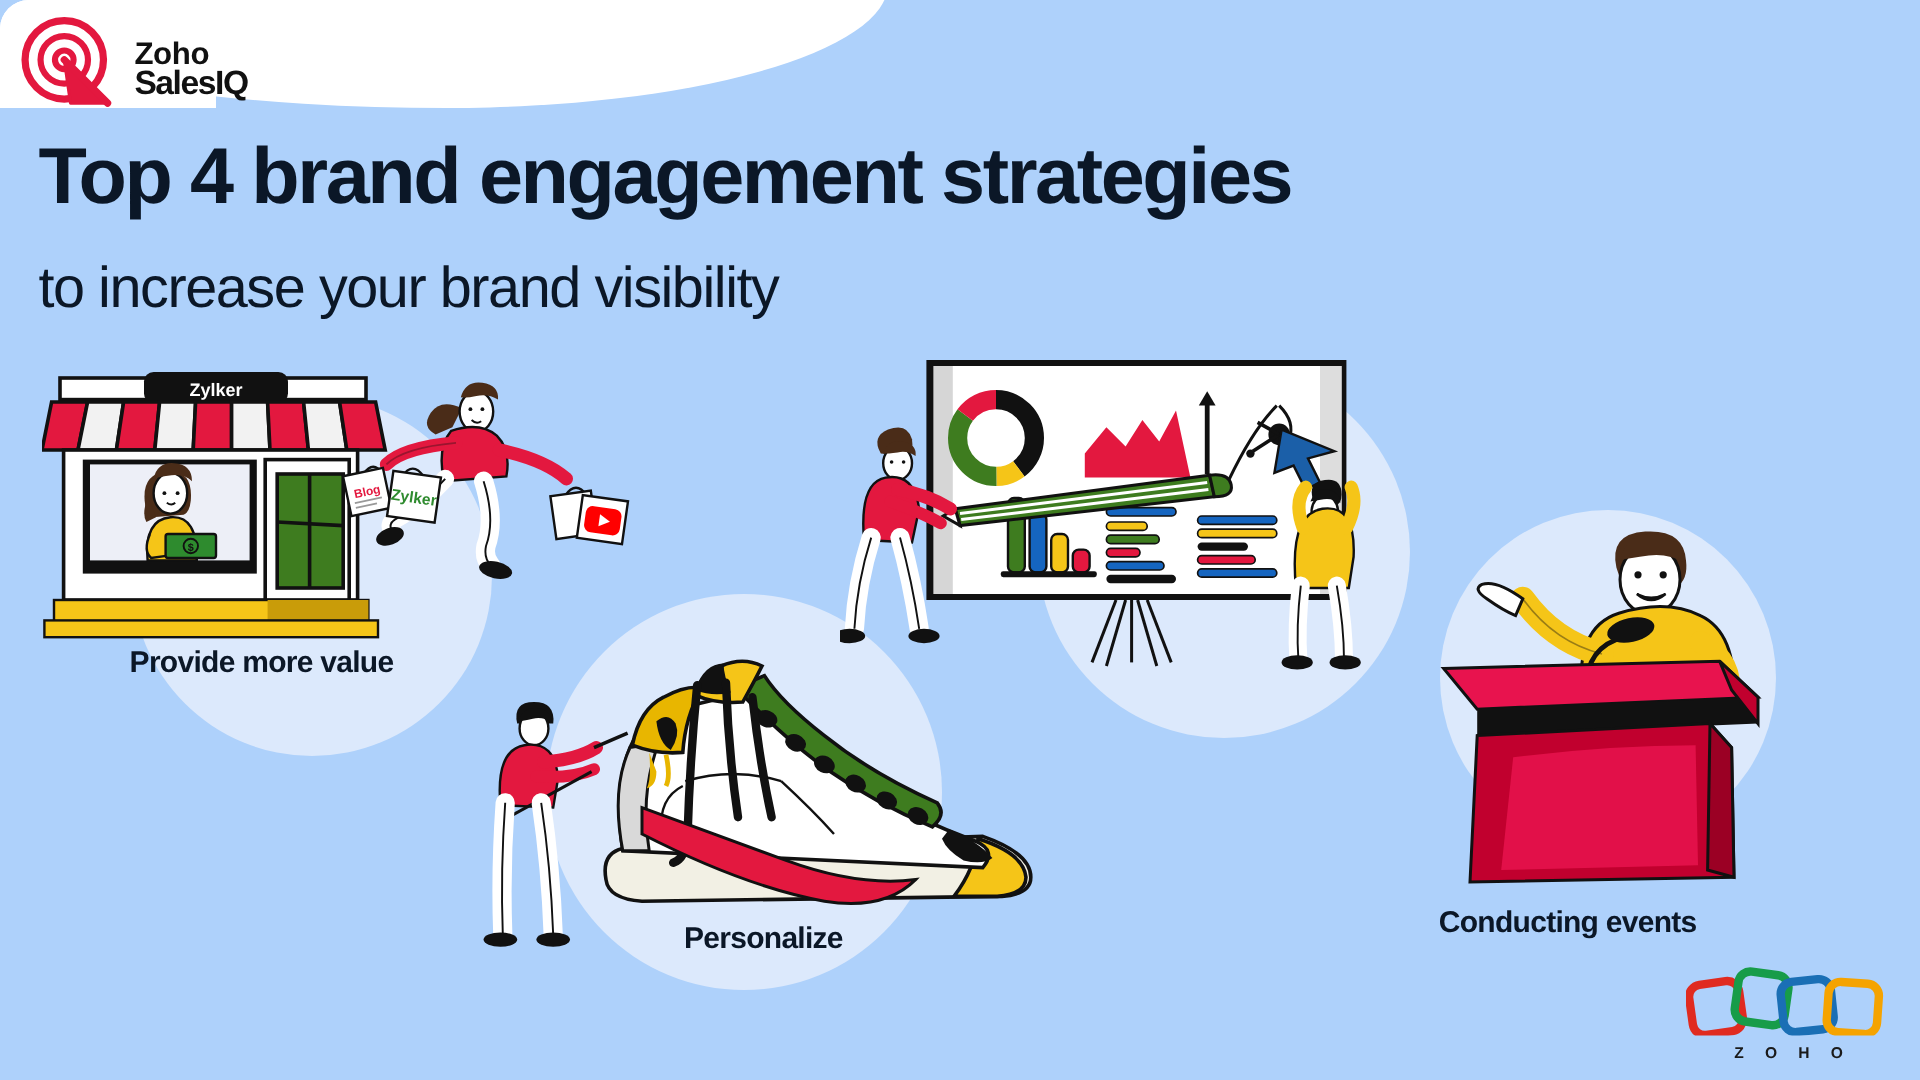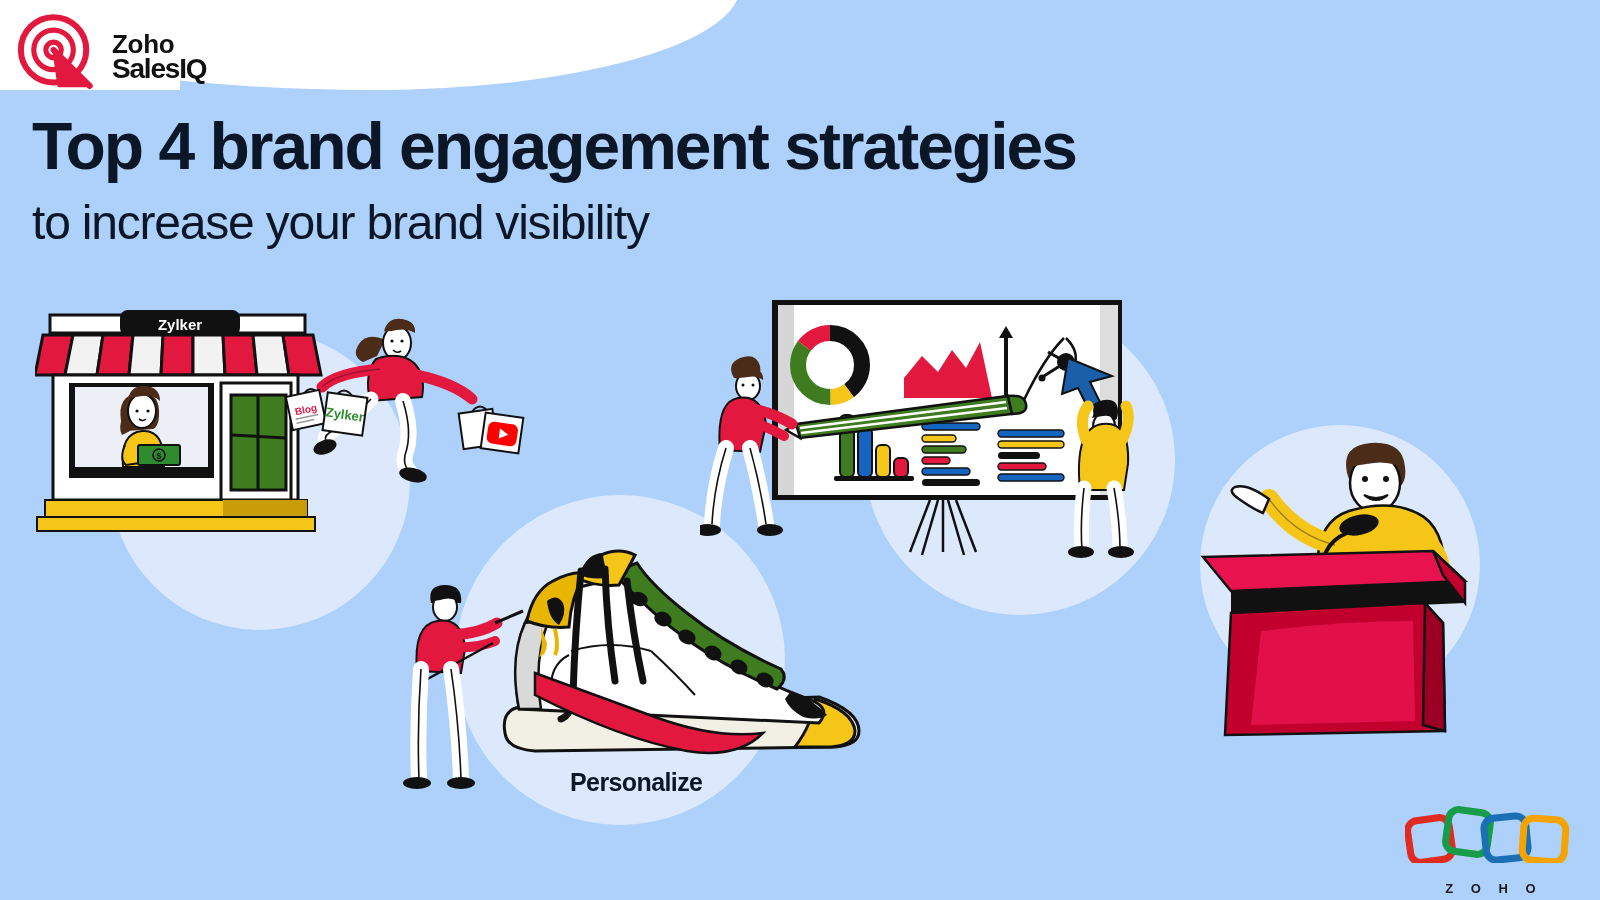--- a/index.html
+++ b/index.html
@@ -2,21 +2,21 @@
 <html><head>
 <meta charset="utf-8">
 <style>
   * { margin:0; padding:0; box-sizing:border-box; }
   html,body { width:1600px; height:900px; overflow:hidden; }
   body {
     font-family:"Liberation Sans", sans-serif;
     background:#AED1FB;
     position:relative;
   }
-  .stage { position:absolute; inset:0; width:1600px; height:900px; overflow:hidden; }
+  .stage { position:absolute; inset:0; width:1600px; height:900px; overflow:hidden;border-radius:24px; }
 
   
   .header-curve {
     position:absolute; left:-240px; top:-210px;
     width:980px; height:300px;
     background:#ffffff;
     border-radius:0 0 60% 100% / 0 0 55% 100%;
     z-index:5;
   }
   .header-curve-sq {
@@ -26,33 +26,33 @@
 
   
   .logo-wrap { position:absolute; left:14px; top:12px; z-index:9; display:flex; align-items:center; gap:12px; }
   .logo-text { line-height:1; padding-top:4px; }
   .logo-zoho { font-size:26px; font-weight:bold; color:#111111; letter-spacing:-0.3px; }
   .logo-siq  { font-size:28px; font-weight:bold; color:#111111; letter-spacing:-1.2px; margin-top:-2px;}
 
   
   .headline { position:absolute; left:32px; top:112px; z-index:8; }
   .h-line1 { font-size:66px; font-weight:bold; color:#0B1727; letter-spacing:-2px; line-height:1.05; white-space:nowrap; }
-  .h-line2 { font-size:48px; font-weight:500; color:#0B1727; letter-spacing:-1.2px; line-height:1.15; margin-top:14px; white-space:nowrap; }
+  .h-line2 { font-size:48px; font-weight:500; color:#0B1727; letter-spacing:-1.2px; line-height:1.15; margin-top:32px; white-space:nowrap; }
 
   
   .halo { position:absolute; border-radius:50%; background:#DCE9FC; z-index:1; }
 
   
   .caption { position:absolute; font-size:25px; font-weight:bold; color:#0B1727; letter-spacing:-0.6px; white-space:nowrap; z-index:7; }
 
   .scene { position:absolute; z-index:4; }
 
   
   .zoho-logo { position:absolute; left:1405px; top:805px; z-index:8; }
-  .zoho-word { font-size:13px; letter-spacing:7px; color:#1a1a1a; text-align:center; margin-top:14px; font-weight:bold; padding-left:6px;}
+  .zoho-word { font-size:13px; letter-spacing:7px; color:#1a1a1a; text-align:center; margin-top:2px; font-weight:bold; padding-left:6px;}
 </style>
 </head>
 <body>
 
 <div class="stage">
 
   <div class="halo" style="left:110px; top:330px; width:300px; height:300px;"></div>
   <div class="halo" style="left:455px; top:495px; width:330px; height:330px;"></div>
   <div class="halo" style="left:865px; top:305px; width:310px; height:310px;"></div>
   <div class="halo" style="left:1200px; top:425px; width:280px; height:280px;"></div>
@@ -165,20 +165,21 @@
         <path d="M0 6 q9 -13 18 0" stroke="#111" stroke-width="2" fill="none"></path>
         <rect x="-10" y="4" width="34" height="36" fill="#fff" stroke="#111" stroke-width="2" transform="rotate(-8 7 22)"></rect>
         <rect x="12" y="8" width="38" height="36" fill="#fff" stroke="#111" stroke-width="2" transform="rotate(8 31 26)"></rect>
         <g transform="translate(18,14) rotate(8)">
           <rect x="0" y="0" width="30" height="22" rx="6" fill="#FF0000"></rect>
           <path d="M12 6 L21 11 L12 16 Z" fill="#fff"></path>
         </g>
       </g>
     </g>
   </svg>
+  <div class="caption" style="left:108px; top:538px;">Provide more value</div>
 
   <svg class="scene" style="left:700px; top:290px;" width="460" height="270" viewBox="0 0 460 270">
 
     <rect x="72" y="10" width="350" height="200" fill="#111"></rect>
     <rect x="78" y="15" width="340" height="190" fill="#ffffff"></rect>
     <rect x="78" y="15" width="16" height="190" fill="#cfcfcf" opacity="0.85"></rect>
     <rect x="400" y="15" width="18" height="190" fill="#cfcfcf" opacity="0.7"></rect>
 
     <g stroke="#111" stroke-width="2.5" fill="none">
       <line x1="238" y1="210" x2="222" y2="265"></line>
@@ -364,20 +365,21 @@
 
     <g>
       <path d="M28 142 L258 136 L290 166 L56 176 Z" fill="#E8134E" stroke="#111" stroke-width="2.5"></path>
       <path d="M56 176 L290 166 L290 188 L56 198 Z" fill="#111"></path>
       <path d="M258 136 L290 166 L290 188 L268 160 Z" fill="#C1002E" stroke="#111" stroke-width="2.5"></path>
       <path d="M56 198 L250 188 L268 208 L270 316 L50 320 Z" fill="#C1002E" stroke="#111" stroke-width="2.5"></path>
       <path d="M250 188 L268 208 L270 316 L248 310 Z" fill="#9B0024" stroke="#111" stroke-width="2.5"></path>
       <path d="M86 216 q80 -10 152 -10 l2 100 l-164 4 Z" fill="#E8134E" opacity="0.85"></path>
     </g>
   </svg>
+  <div class="caption" style="left:1199px; top:755px;">Conducting events</div>
 
   <div class="zoho-logo">
     <svg width="172" height="58" viewBox="0 0 172 58">
       <rect x="4" y="14" width="42" height="42" rx="10" fill="none" stroke="#E02B20" stroke-width="7" transform="rotate(-8 25 35)"></rect>
       <rect x="42" y="6" width="42" height="42" rx="10" fill="none" stroke="#179C49" stroke-width="7" transform="rotate(8 63 27)"></rect>
       <rect x="80" y="12" width="42" height="42" rx="10" fill="none" stroke="#1A6FB5" stroke-width="7" transform="rotate(-6 101 33)"></rect>
       <rect x="118" y="14" width="42" height="42" rx="10" fill="none" stroke="#F5A300" stroke-width="7" transform="rotate(4 139 35)"></rect>
     </svg>
     <div class="zoho-word">Z O H O</div>
   </div>

